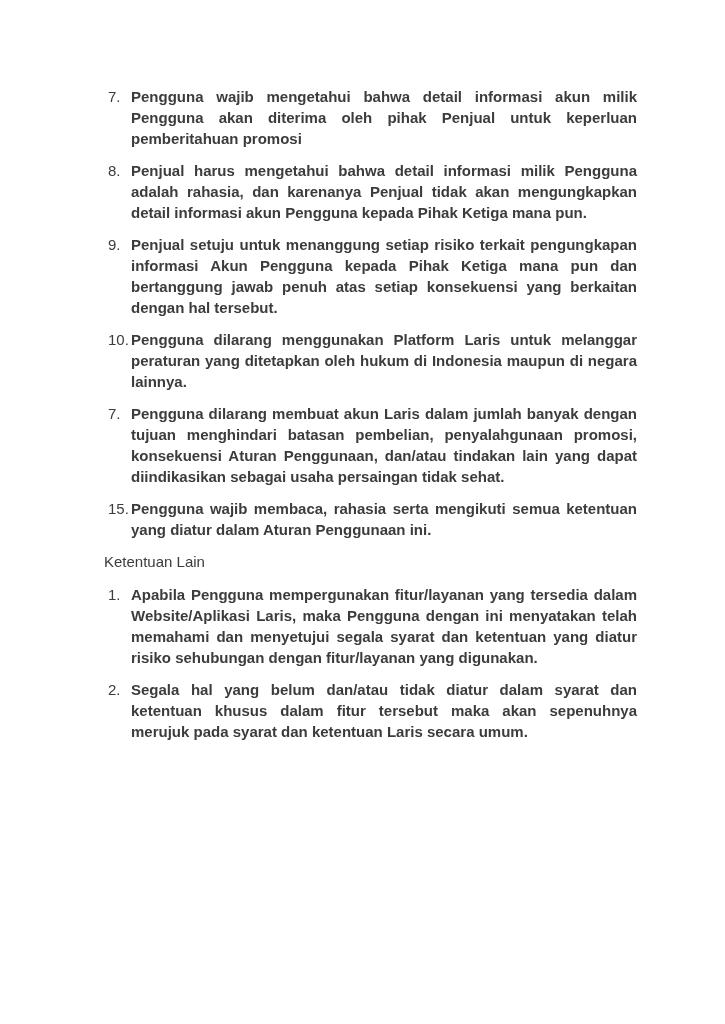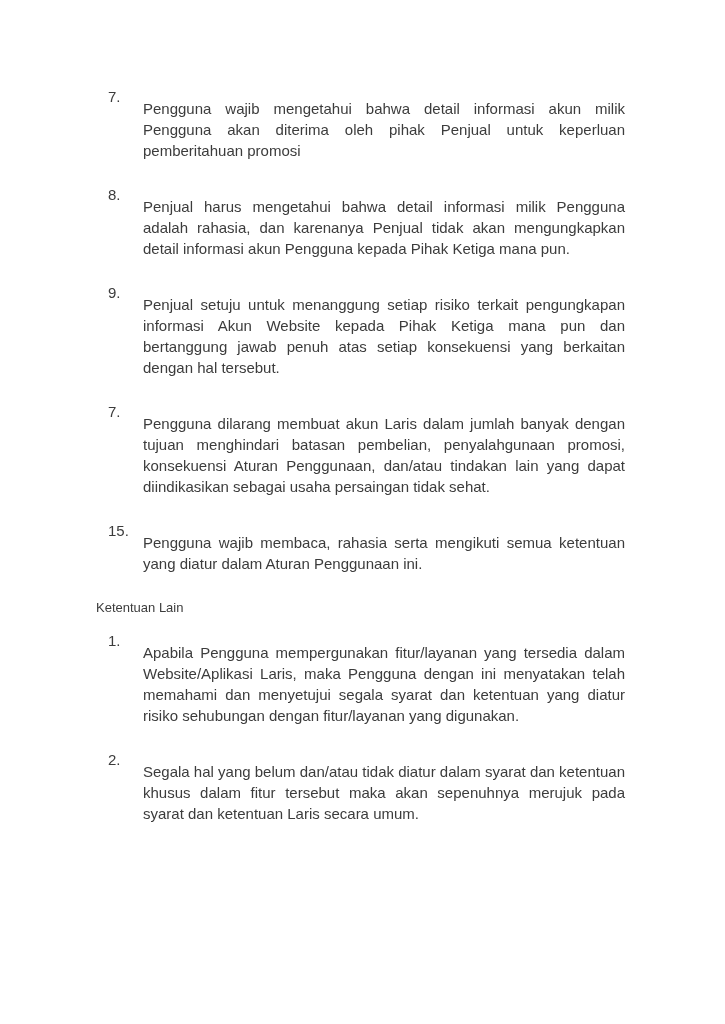--- a/index.html
+++ b/index.html
@@ -21,27 +21,28 @@
     display: flex;
     margin: 0 0 11px 0;
   }
   .list-item .marker {
     flex: 0 0 23px;
     margin-left: 20px;
     white-space: nowrap;
   }
   .list-item .item-text {
     flex: 1 1 auto;
-    margin: 12px;
+    margin: 0;
     text-align: justify;
+    font-weight: bold;
   }
   .section-heading {
-    font-size: 13px;
+    font-size: 15px;
     font-weight: normal;
-    margin: 1px 0 12px 8px;
+    margin: 1px 0 12px 16px;
     line-height: 21px;
   }
 </style>
 </head>
 <body>
 
 <div class="page">
 
   <div class="list">
 
@@ -50,23 +51,27 @@
       <p class="item-text">Pengguna wajib mengetahui bahwa detail informasi akun milik Pengguna akan diterima oleh pihak Penjual untuk keperluan pemberitahuan promosi</p>
     </div>
 
     <div class="list-item">
       <span class="marker">8.</span>
       <p class="item-text">Penjual harus mengetahui bahwa detail informasi milik Pengguna adalah rahasia, dan karenanya Penjual tidak akan mengungkapkan detail informasi akun Pengguna kepada Pihak Ketiga mana pun.</p>
     </div>
 
     <div class="list-item">
       <span class="marker">9.</span>
-      <p class="item-text">Penjual setuju untuk menanggung setiap risiko terkait pengungkapan informasi Akun Website kepada Pihak Ketiga mana pun dan bertanggung jawab penuh atas setiap konsekuensi yang berkaitan dengan hal tersebut.</p>
+      <p class="item-text">Penjual setuju untuk menanggung setiap risiko terkait pengungkapan informasi Akun Pengguna kepada Pihak Ketiga mana pun dan bertanggung jawab penuh atas setiap konsekuensi yang berkaitan dengan hal tersebut.</p>
     </div>
 
+    <div class="list-item">
+      <span class="marker">10.</span>
+      <p class="item-text">Pengguna dilarang menggunakan Platform Laris untuk melanggar peraturan yang ditetapkan oleh hukum di Indonesia maupun di negara lainnya.</p>
+    </div>
 
 
 
     <div class="list-item">
       <span class="marker">7.</span>
       <p class="item-text">Pengguna dilarang membuat akun Laris dalam jumlah banyak dengan tujuan menghindari batasan pembelian, penyalahgunaan promosi, konsekuensi Aturan Penggunaan, dan/atau tindakan lain yang dapat diindikasikan sebagai usaha persaingan tidak sehat.</p>
     </div>
 
 
     <div class="list-item">

